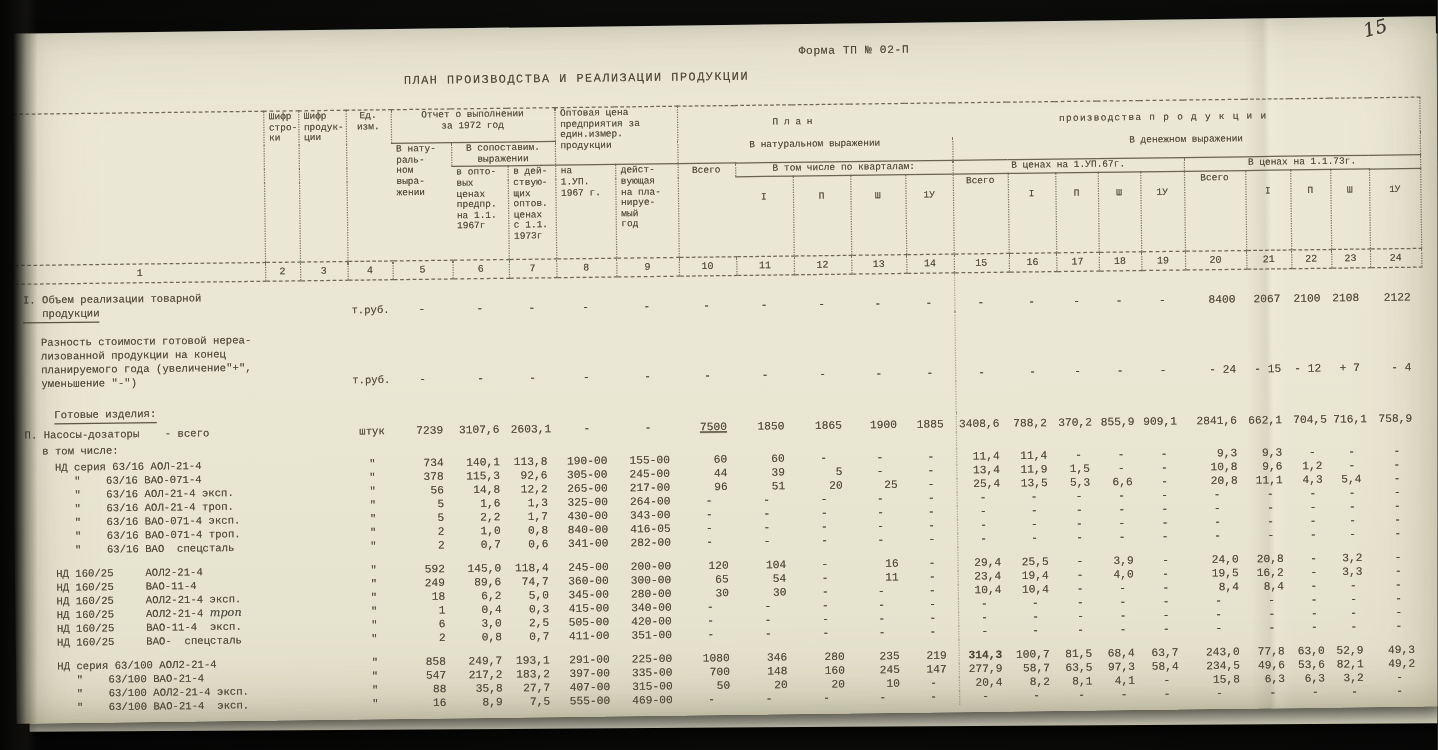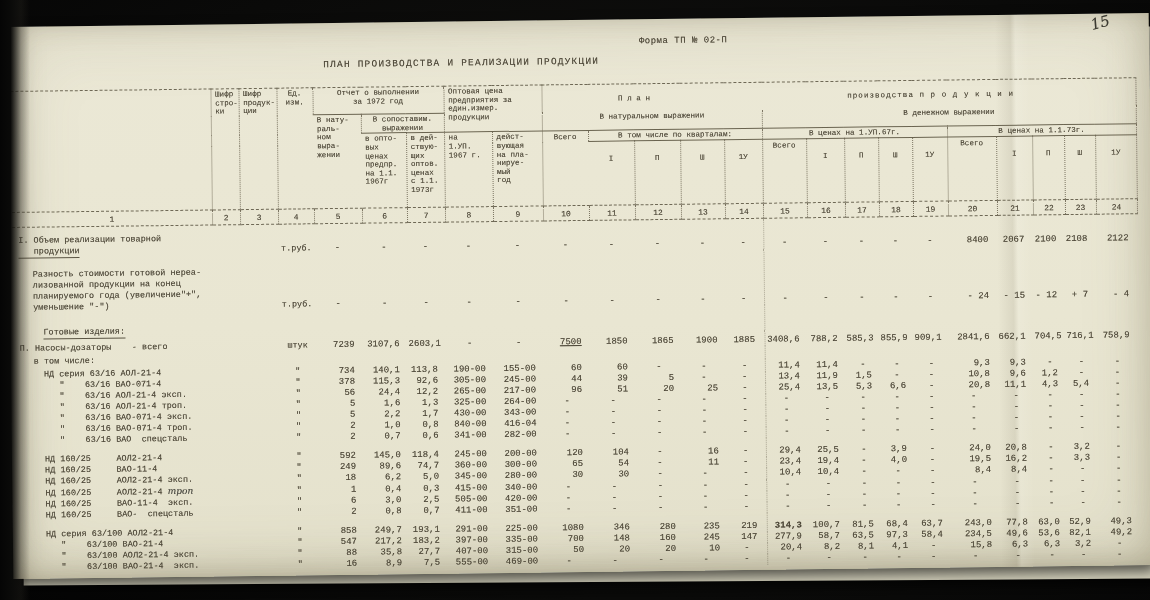--- a/index.html
+++ b/index.html
@@ -296,21 +296,21 @@
             <td class="val" style="padding-top: 5px;">2603,1</td>
             <td class="val dash" style="padding-top: 5px;">-</td>
             <td class="val dash" style="padding-top: 5px;">-</td>
             <td class="val" style="padding-top: 5px; text-decoration: underline;">7500</td>
             <td class="val" style="padding-top: 5px; text-align: right;">1850</td>
             <td class="val" style="padding-top: 5px;">1865</td>
             <td class="val" style="padding-top: 5px;">1900</td>
             <td class="val" style="padding-top: 5px;">1885</td>
             <td class="val sep" style="padding-top: 5px;">3408,6</td>
             <td class="val" style="padding-top: 5px;">788,2</td>
-            <td class="val" style="padding-top: 5px;">585,3</td>
+            <td class="val" style="padding-top: 5px;">370,2</td>
             <td class="val" style="padding-top: 5px;">855,9</td>
             <td class="val" style="padding-top: 5px;">909,1</td>
             <td class="val" style="padding-top: 5px;">2841,6</td>
             <td class="val" style="padding-top: 5px;">662,1</td>
             <td class="val" style="padding-top: 5px;">704,5</td>
             <td class="val" style="padding-top: 5px;">716,1</td>
             <td class="val" style="padding-top: 5px;">758,9</td>
           </tr>
           <tr>
             <td class="lbl" style="padding-left: 20px; padding-top: 2px;"><div>в том числе:</div></td>
@@ -389,21 +389,21 @@
             <td class="val">1,2</td>
             <td class="val dash">-</td>
             <td class="val dash">-</td>
           </tr>
           <tr>
             <td class="lbl" style="padding-left: 30px;"><div>   "    63/16 АОЛ-21-4 эксп.</div></td>
             <td></td>
             <td></td>
             <td class="unit">"</td>
             <td class="val">56</td>
-            <td class="val">24,4</td>
+            <td class="val">14,8</td>
             <td class="val">12,2</td>
             <td class="val">265-00</td>
             <td class="val">217-00</td>
             <td class="val">96</td>
             <td class="val">51</td>
             <td class="val">20</td>
             <td class="val">25</td>
             <td class="val dash">-</td>
             <td class="val sep">25,4</td>
             <td class="val">13,5</td>
@@ -470,21 +470,21 @@
           </tr>
           <tr>
             <td class="lbl" style="padding-left: 30px;"><div>   "    63/16 ВАО-071-4 троп.</div></td>
             <td></td>
             <td></td>
             <td class="unit">"</td>
             <td class="val">2</td>
             <td class="val">1,0</td>
             <td class="val">0,8</td>
             <td class="val">840-00</td>
-            <td class="val">416-04</td>
+            <td class="val">416-05</td>
             <td class="val dash">-</td>
             <td class="val dash">-</td>
             <td class="val dash">-</td>
             <td class="val dash">-</td>
             <td class="val dash">-</td>
             <td class="val dash sep">-</td>
             <td class="val dash">-</td>
             <td class="val dash">-</td>
             <td class="val dash">-</td>
             <td class="val dash">-</td>

